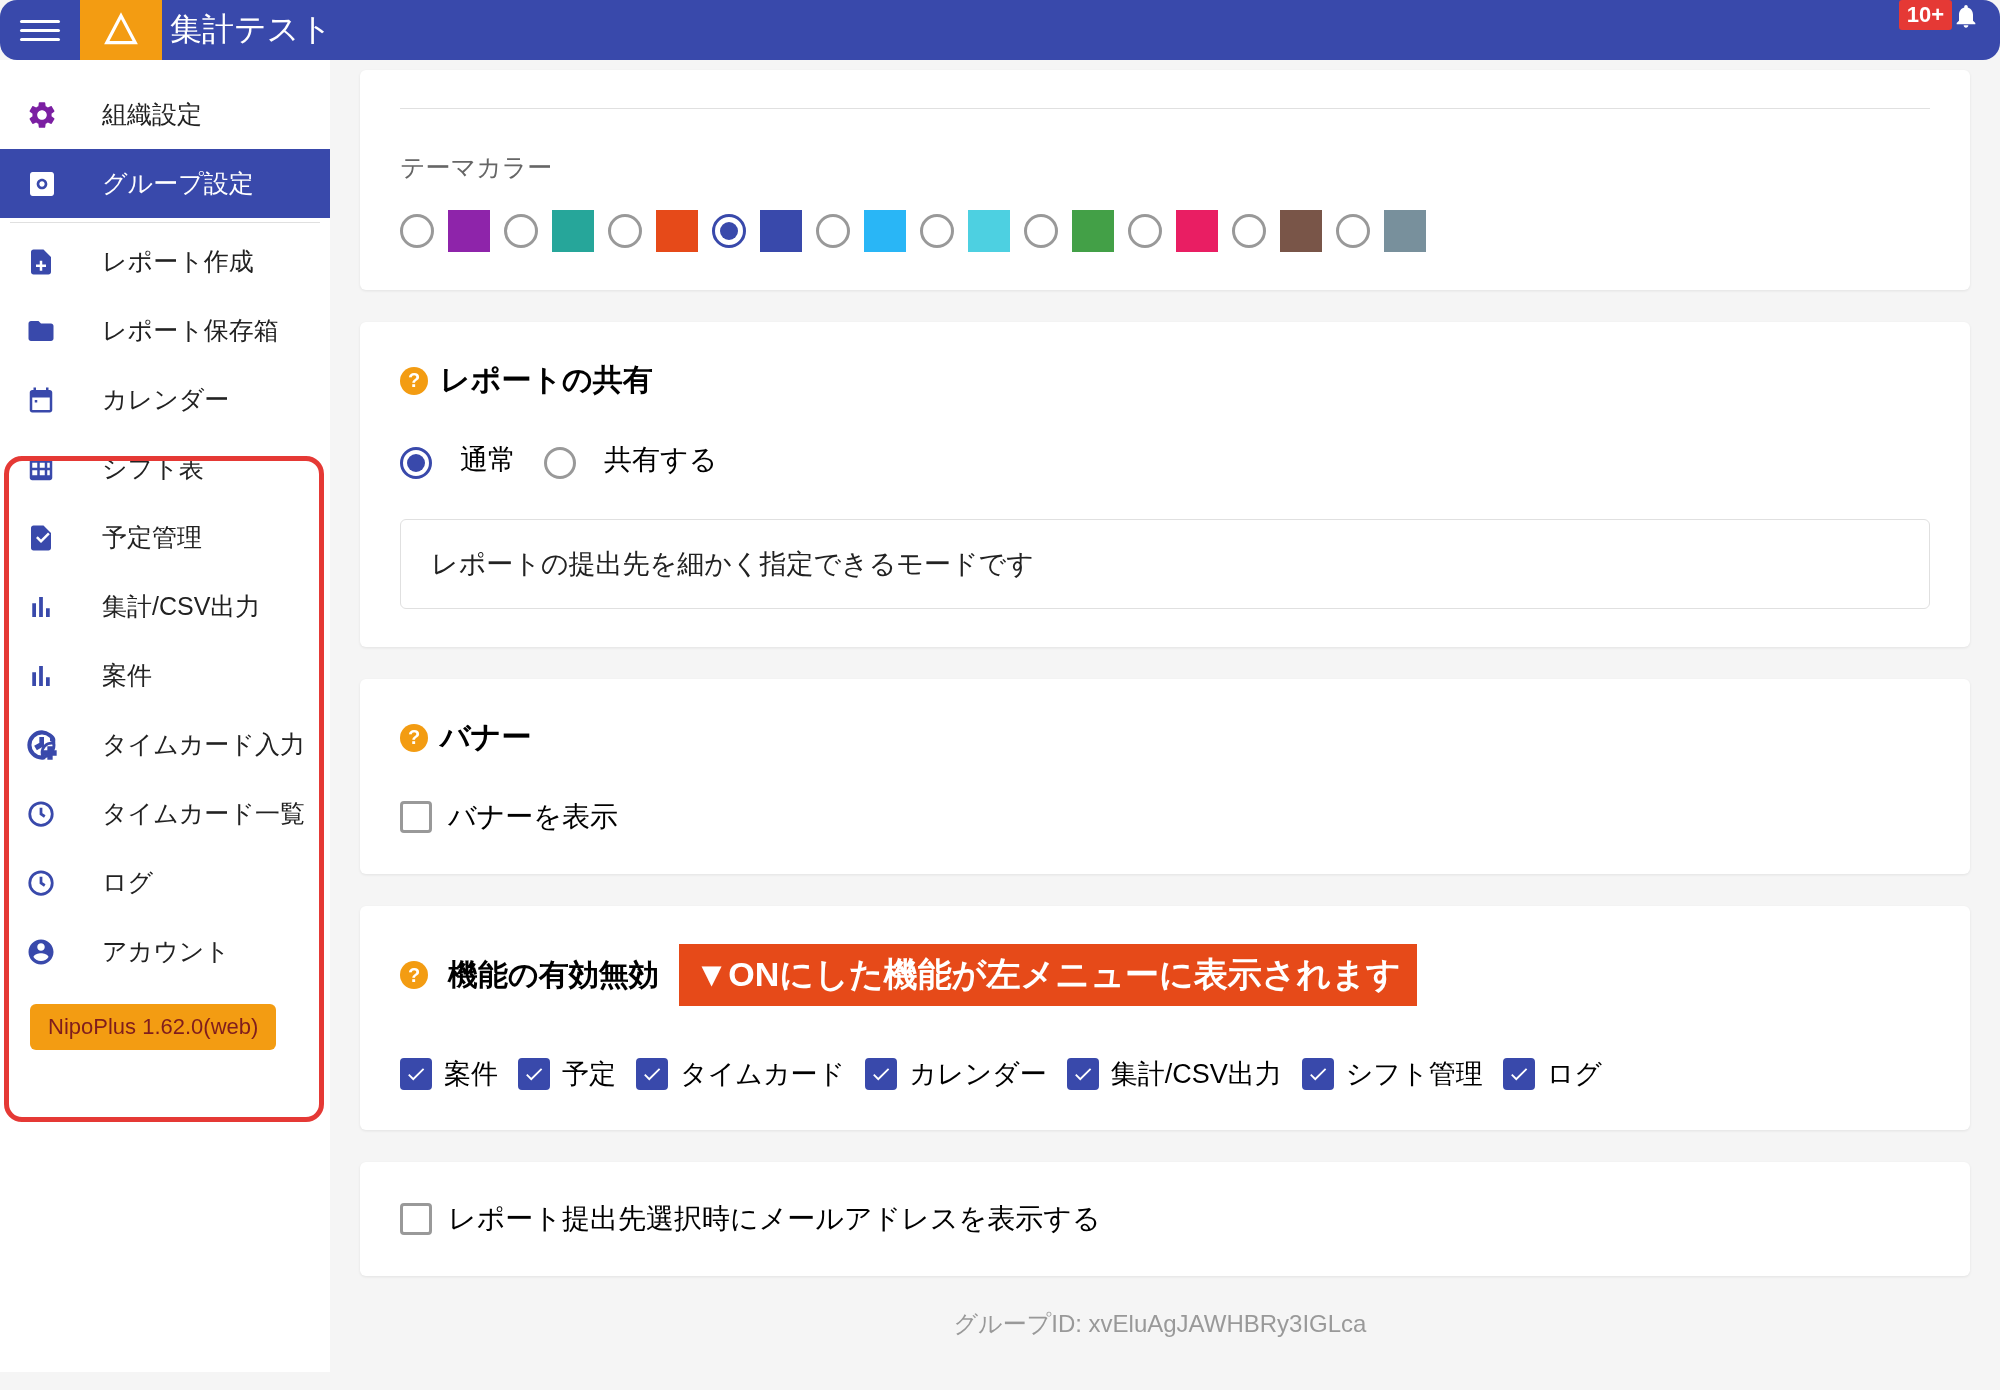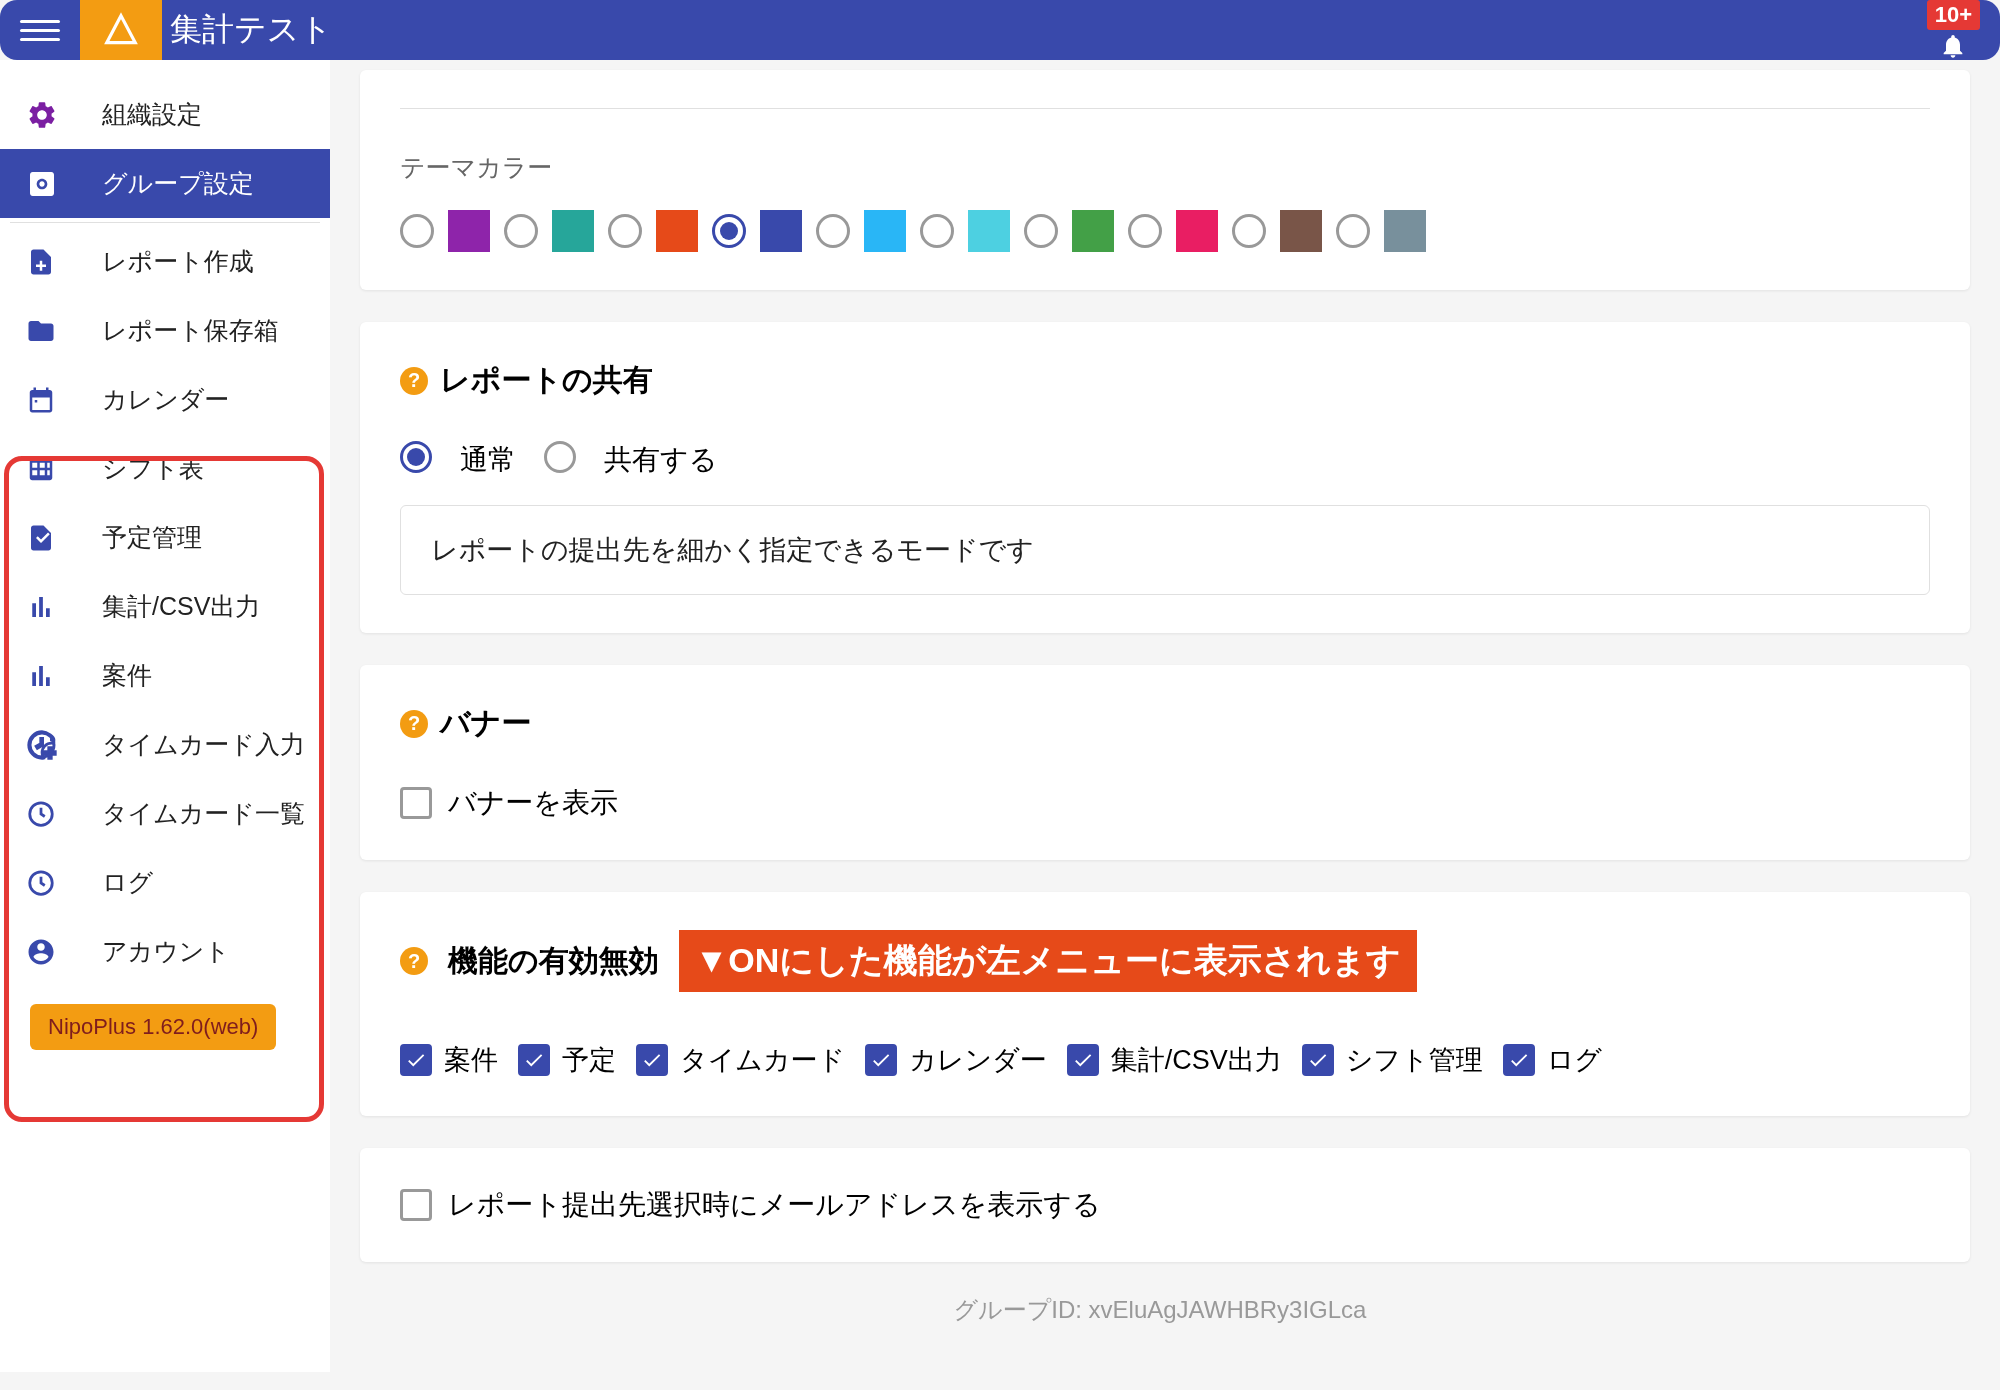--- a/index.html
+++ b/index.html
@@ -47,21 +47,21 @@
   justify-content: center;
   margin-right: 8px;
 }
 .logo-box svg { width: 38px; height: 38px; }
 .header-title { font-size: 32px; font-weight: 400; }
 .notif-area {
   position: absolute;
   right: 20px;
   top: 0;
   display: flex;
-  flex-direction: column;
+  flex-direction: row;
   align-items: center;
 }
 .notif-badge {
   background: #e53935;
   color: white;
   padding: 2px 8px;
   font-size: 22px;
   font-weight: bold;
   border-radius: 3px;
 }
@@ -189,22 +189,22 @@
   color: white;
   display: inline-flex;
   align-items: center;
   justify-content: center;
   font-size: 20px;
   font-weight: bold;
 }
 .radio-row {
   display: flex;
   gap: 28px;
-  align-items: flex-start;
-  margin-bottom: 26px;
+  align-items: flex-end;
+  margin-bottom: 40px;
   font-size: 28px;
 }
 .radio {
   width: 32px;
   height: 32px;
   border: 3px solid #999;
   border-radius: 50%;
   display: inline-flex;
   align-items: center;
   justify-content: center;

